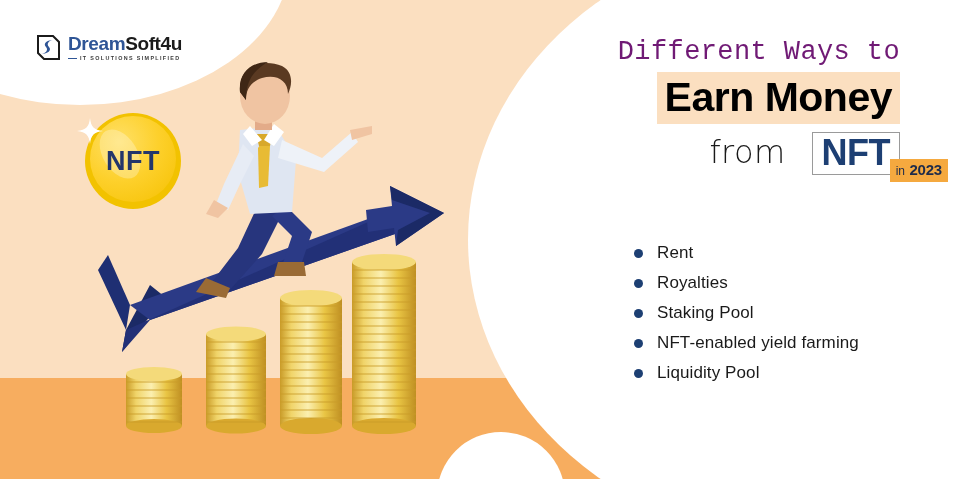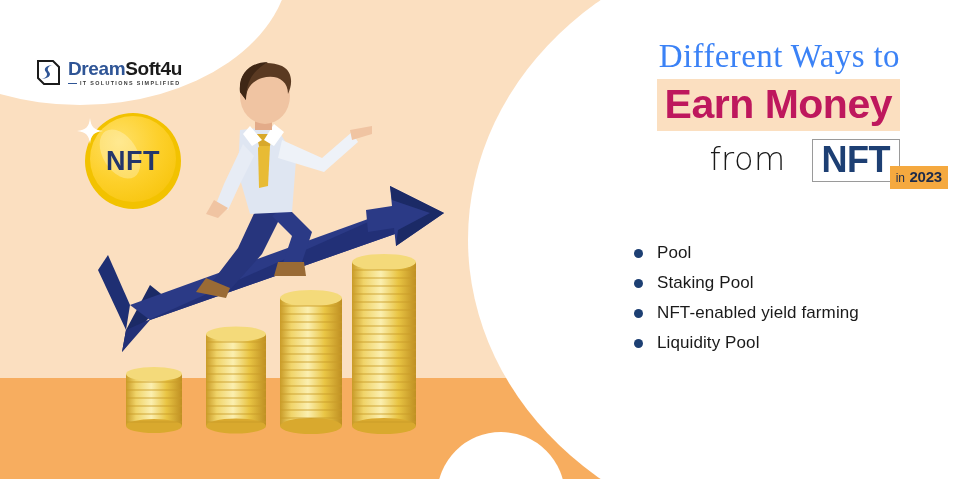--- a/index.html
+++ b/index.html
@@ -23,35 +23,35 @@
   .bg-white-oval{
     position:absolute;left:468px;top:-66px;width:700px;height:611px;
     background:#ffffff;border-radius:50%;
   }
   .bg-bottom-circle{
     position:absolute;left:437px;top:432px;width:128px;height:128px;
     background:#ffffff;border-radius:50%;
   }
 
   
-  .logo{position:absolute;left:36px;top:34px;display:flex;align-items:center;gap:7px;margin-top:25px;}
+  .logo{position:absolute;left:36px;top:34px;display:flex;align-items:center;gap:7px;}
   .logo-mark{width:25px;height:25px;position:relative;flex:0 0 auto;}
   .logo-text{display:flex;flex-direction:column;line-height:1;}
   .logo-word{font-size:19px;font-weight:bold;letter-spacing:-0.4px;color:#1b1b1b;}
   .logo-word .blue{color:#2f5596;}
   .logo-tag{font-size:5.4px;letter-spacing:1.35px;color:#3b3b3b;font-weight:bold;
             margin-top:3px;display:flex;align-items:center;gap:3px;}
   .logo-tag .dash{display:inline-block;width:9px;height:1.4px;background:#2f5596;}
 
   
   .headline{position:absolute;left:600px;top:36px;width:300px;text-align:right;}
-  .line1{font-size:33px;color:#3b82f6;font-weight:300;letter-spacing:0.4px;
-         font-family:Liberation Serif, serif;line-height:1.22;}
+  .line1{font-size:27px;color:#701a75;font-weight:300;letter-spacing:0.4px;
+         font-family:Liberation Mono, monospace;line-height:1.22;}
   .line2-wrap{margin-top:3px;display:flex;justify-content:flex-end;}
-  .line2{display:inline-block;background:#fbdfc0;color:#be185d;
+  .line2{display:inline-block;background:#fbdfc0;color:#000000;
          font-size:41px;font-weight:bold;line-height:1.15;padding:2px 8px 3px 8px;
          letter-spacing:-0.5px;}
   .line3-wrap{margin-top:8px;display:flex;justify-content:flex-end;align-items:flex-end;gap:26px;}
   .line3-from{font-size:32px;color:#1a1a1a;font-weight:300;letter-spacing:0.4px;
               font-family:"DejaVu Sans", sans-serif;padding-bottom:4px;}
   .nft-box{position:relative;border:1.4px solid #9a9a9a;padding:2px 9px 3px 9px;}
   .nft-box .nft-text{font-size:36px;font-weight:bold;color:#1d3f73;line-height:1;letter-spacing:-0.5px;}
   .year-badge{position:absolute;right:-49px;bottom:-8px;background:#f5a93f;
               color:#1d2b4a;padding:2px 6px 3px 6px;white-space:nowrap;margin-top:34px;}
   .year-badge .in{font-size:12px;font-weight:normal;}
@@ -269,21 +269,25 @@
           <span class="in">in</span>
           <span class="yr">2023</span>
         </span>
       </span>
     </div>
   </div>
 
   <div class="bullets">
     <div class="bullet-row">
       <span class="dot"></span>
-      <span class="bullet-label">Pool</span>
+      <span class="bullet-label">Rent</span>
+    </div>
+    <div class="bullet-row">
+      <span class="dot"></span>
+      <span class="bullet-label">Royalties</span>
     </div>
     <div class="bullet-row">
       <span class="dot"></span>
       <span class="bullet-label">Staking Pool</span>
     </div>
     <div class="bullet-row">
       <span class="dot"></span>
       <span class="bullet-label">NFT-enabled yield farming</span>
     </div>
     <div class="bullet-row">

